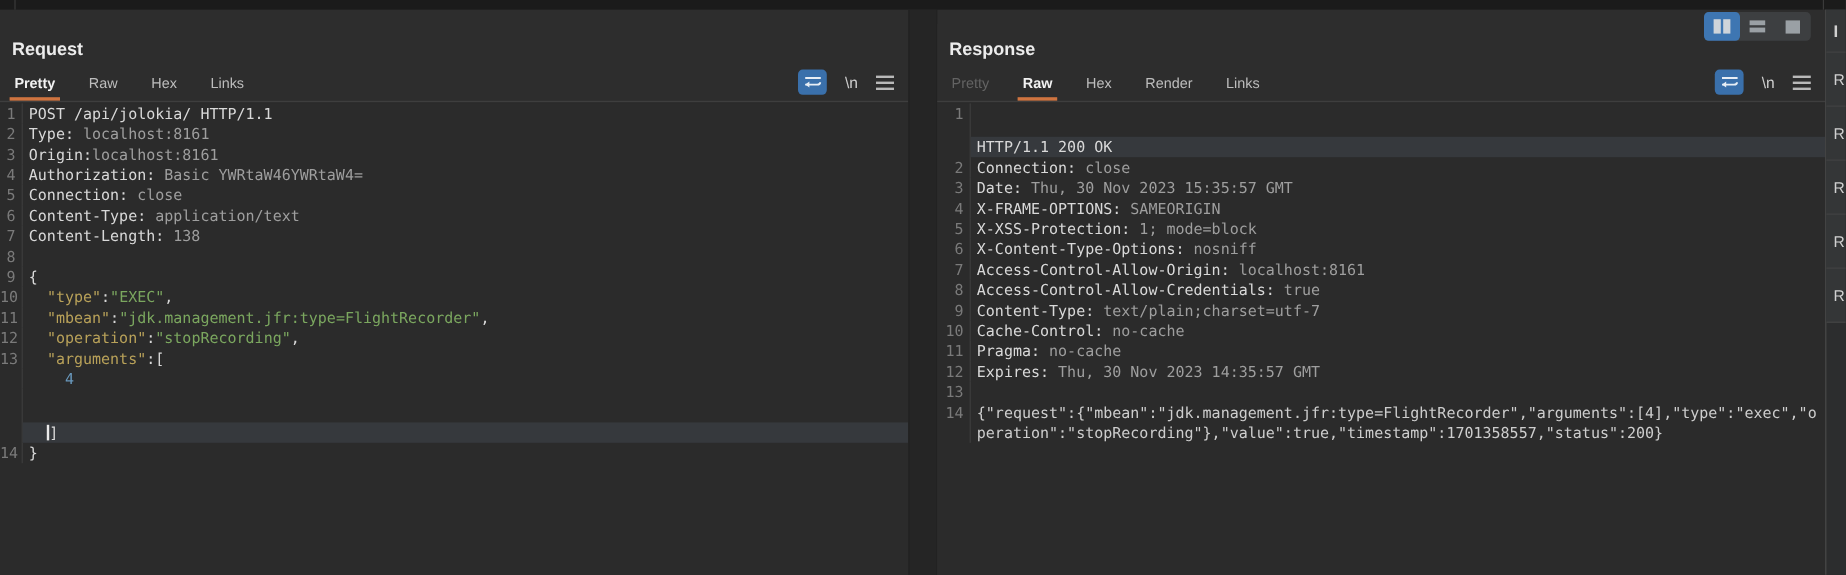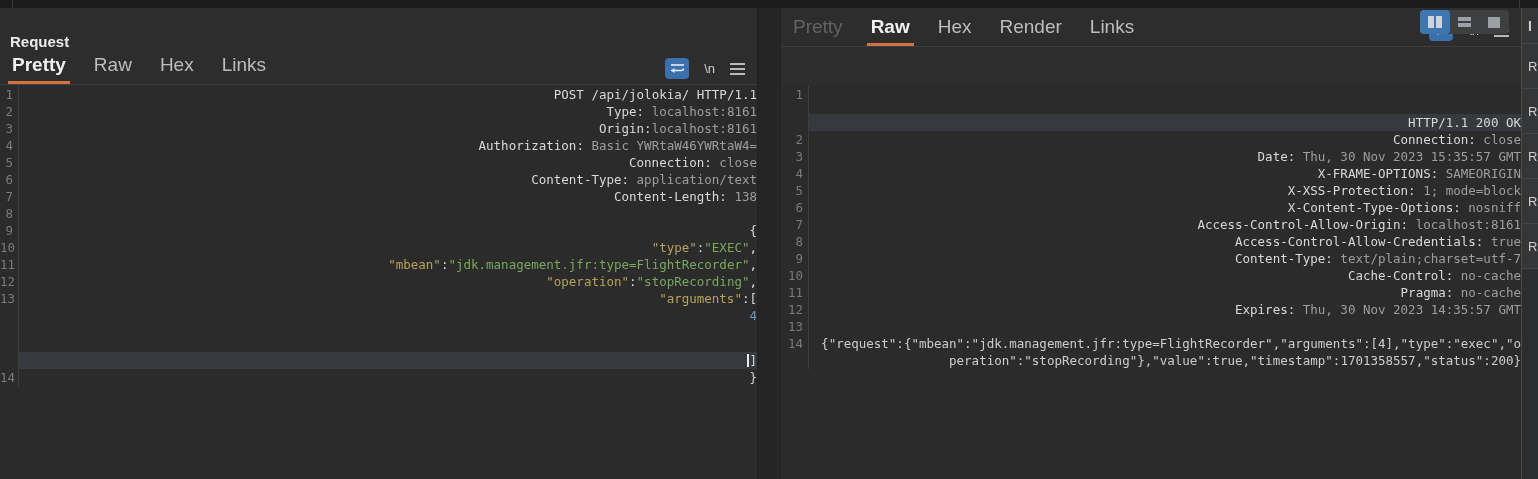--- a/index.html
+++ b/index.html
@@ -16,40 +16,40 @@
   .top-strip .tick{position:absolute;top:0;width:1px;height:8px;background:#3a3a3a;}
 
   .panel{position:absolute;top:20px;height:474px;background:var(--bg);}
   .panel-request{left:0;width:757px;}
   .panel-response{left:781px;width:740px;}
   .splitter{position:absolute;top:8px;left:757px;width:24px;height:471px;background:var(--split);
     border-left:1px solid #222;border-right:1px solid #222;}
 
   .panel-title{font-size:15px;font-weight:bold;color:#ececec;padding:13px 0 0 10px;height:38px;}
   .tabrow{display:flex;align-items:flex-end;height:27px;padding:0 12px 0 10px;position:relative;}
-  .tab{position:relative;font-size:19px;color:var(--tab);padding:4px 2px 9px 2px;margin-right:24px;cursor:default;}
+  .tab{position:relative;font-size:12px;color:var(--tab);padding:4px 2px 9px 2px;margin-right:24px;cursor:default;}
   .tab.active{color:#f2f2f2;font-weight:bold;}
   .tab.active::after{content:'';position:absolute;left:-2px;right:-2px;bottom:1px;height:3px;background:var(--orange);}
   .tab.disabled{color:var(--tabdis);}
   .tab-sep{position:absolute;left:0;right:0;bottom:0;height:1px;background:var(--sep);}
 
   .toolbar{margin-left:auto;display:flex;align-items:center;gap:15px;padding-bottom:6px;}
   .wrap-btn{width:24px;height:21px;background:var(--blue2);border-radius:4px;
     display:flex;align-items:center;justify-content:center;}
   .nl-label{color:#cfcfcf;font-size:13px;}
   .menu-icon{display:inline-flex;flex-direction:column;gap:3px;}
   .menu-icon i{display:block;width:15px;height:2px;background:#b9b9b9;}
 
   .editor{position:absolute;left:0;right:0;top:66px;bottom:0;background:var(--editor);
     font-family:"DejaVu Sans Mono",monospace;font-size:12.5px;overflow:hidden;}
   .crow{display:flex;min-height:17px;line-height:17px;}
   .gut{flex:none;text-align:right;padding-right:5px;border-right:1px solid var(--sep);color:var(--lnum);}
   .panel-request .gut{width:19px;}
   .panel-response .gut{width:28px;}
-  .ct{flex:1;white-space:pre-wrap;word-break:break-all;padding-left:5px;color:var(--txt);text-align:right;}
+  .ct{flex:1;white-space:pre-wrap;word-break:break-all;padding-left:5px;color:var(--txt);}
   .crow.caret .ct,.crow.sel .ct{background:var(--hl);margin-top:28px;}
   .tok-hname{color:#d9d9d9;}
   .tok-hval{color:#9e9e9e;}
   .tok-plain{color:#cdcdcd;}
   .tok-punct{color:#d9d9d9;}
   .tok-key{color:var(--key);}
   .tok-str{color:var(--str);}
   .tok-num{color:var(--num);}
   .tok-caret{display:inline-block;width:2px;height:13px;background:#eaeaea;vertical-align:-2px;}
 
@@ -166,20 +166,21 @@
       <div class="crow">
         <span class="gut">14</span>
         <span class="ct"><span class="tok-punct">}</span></span>
       </div>
     </div>
 </div>
 
 <div class="splitter"></div>
 
 <div class="panel panel-response">
+  <div class="panel-title">Response</div>
   <div class="tabrow">
     <span class="tab disabled">Pretty</span>
     <span class="tab active">Raw</span>
     <span class="tab">Hex</span>
     <span class="tab">Render</span>
     <span class="tab">Links</span>
     <span class="toolbar">
       <span class="wrap-btn">
         <svg width="15" height="13" viewBox="0 0 15 13">
           <line x1="1" y1="3" x2="14" y2="3" stroke="#e8eef5" stroke-width="1.6"></line>

